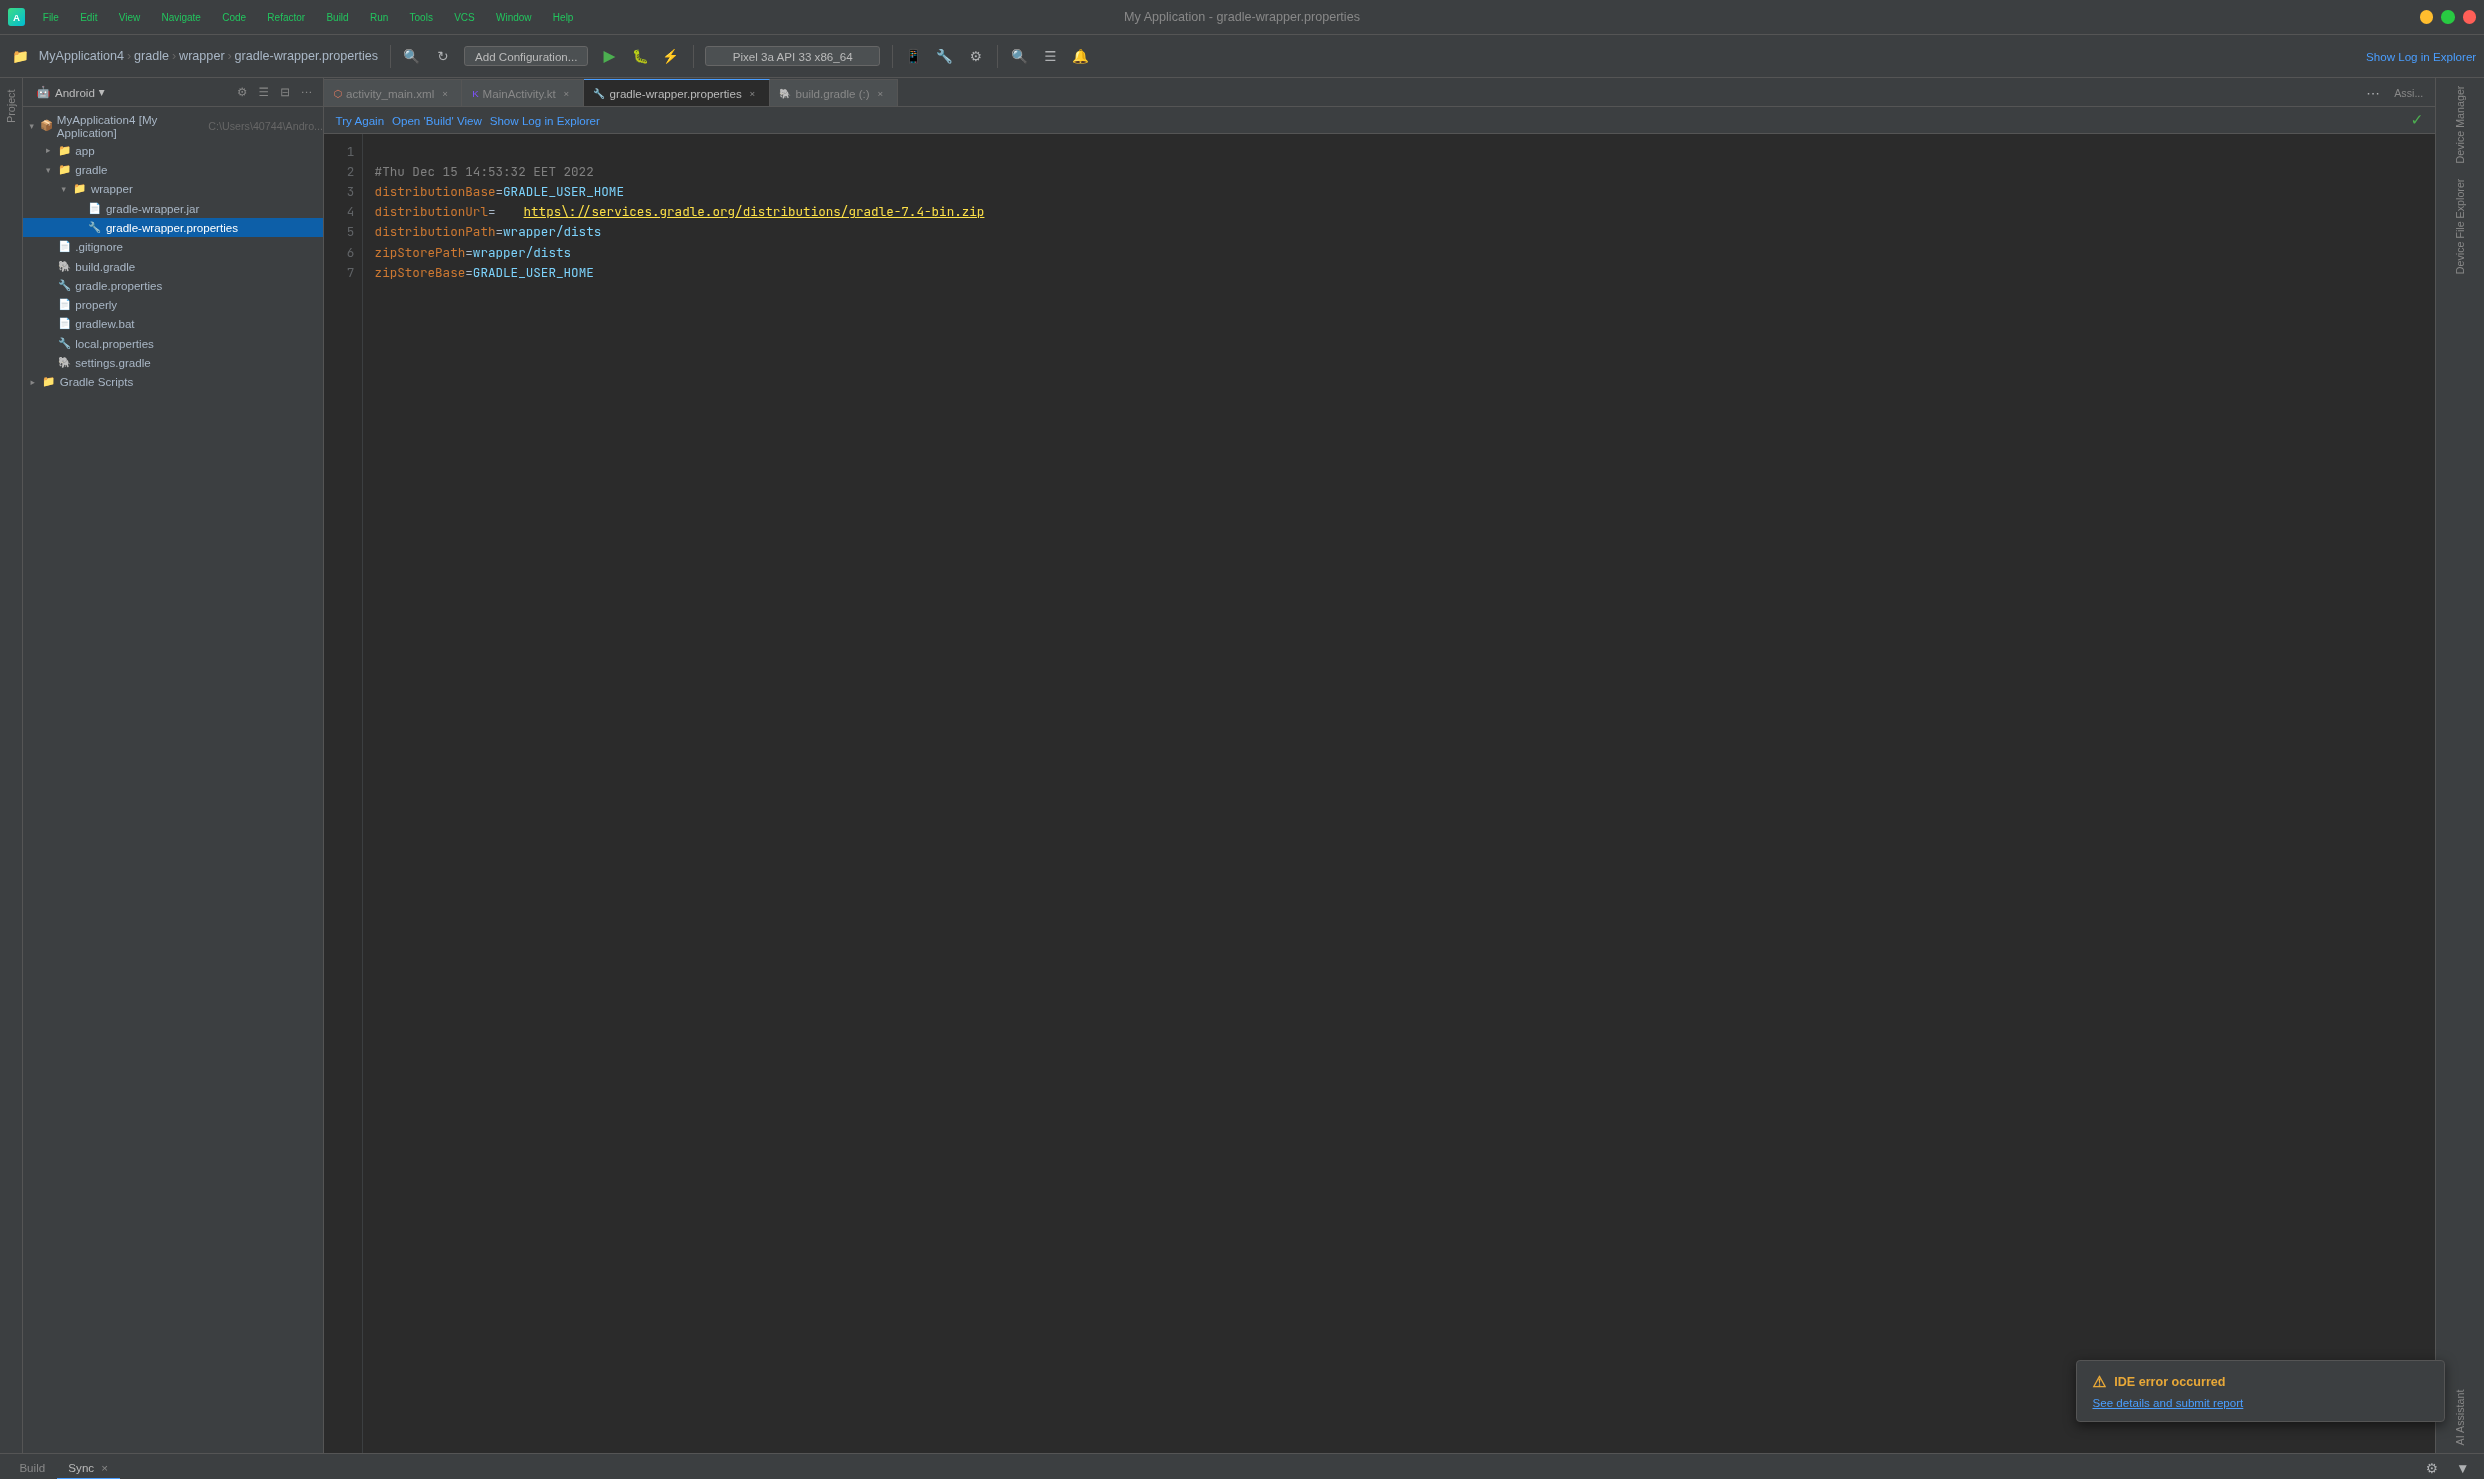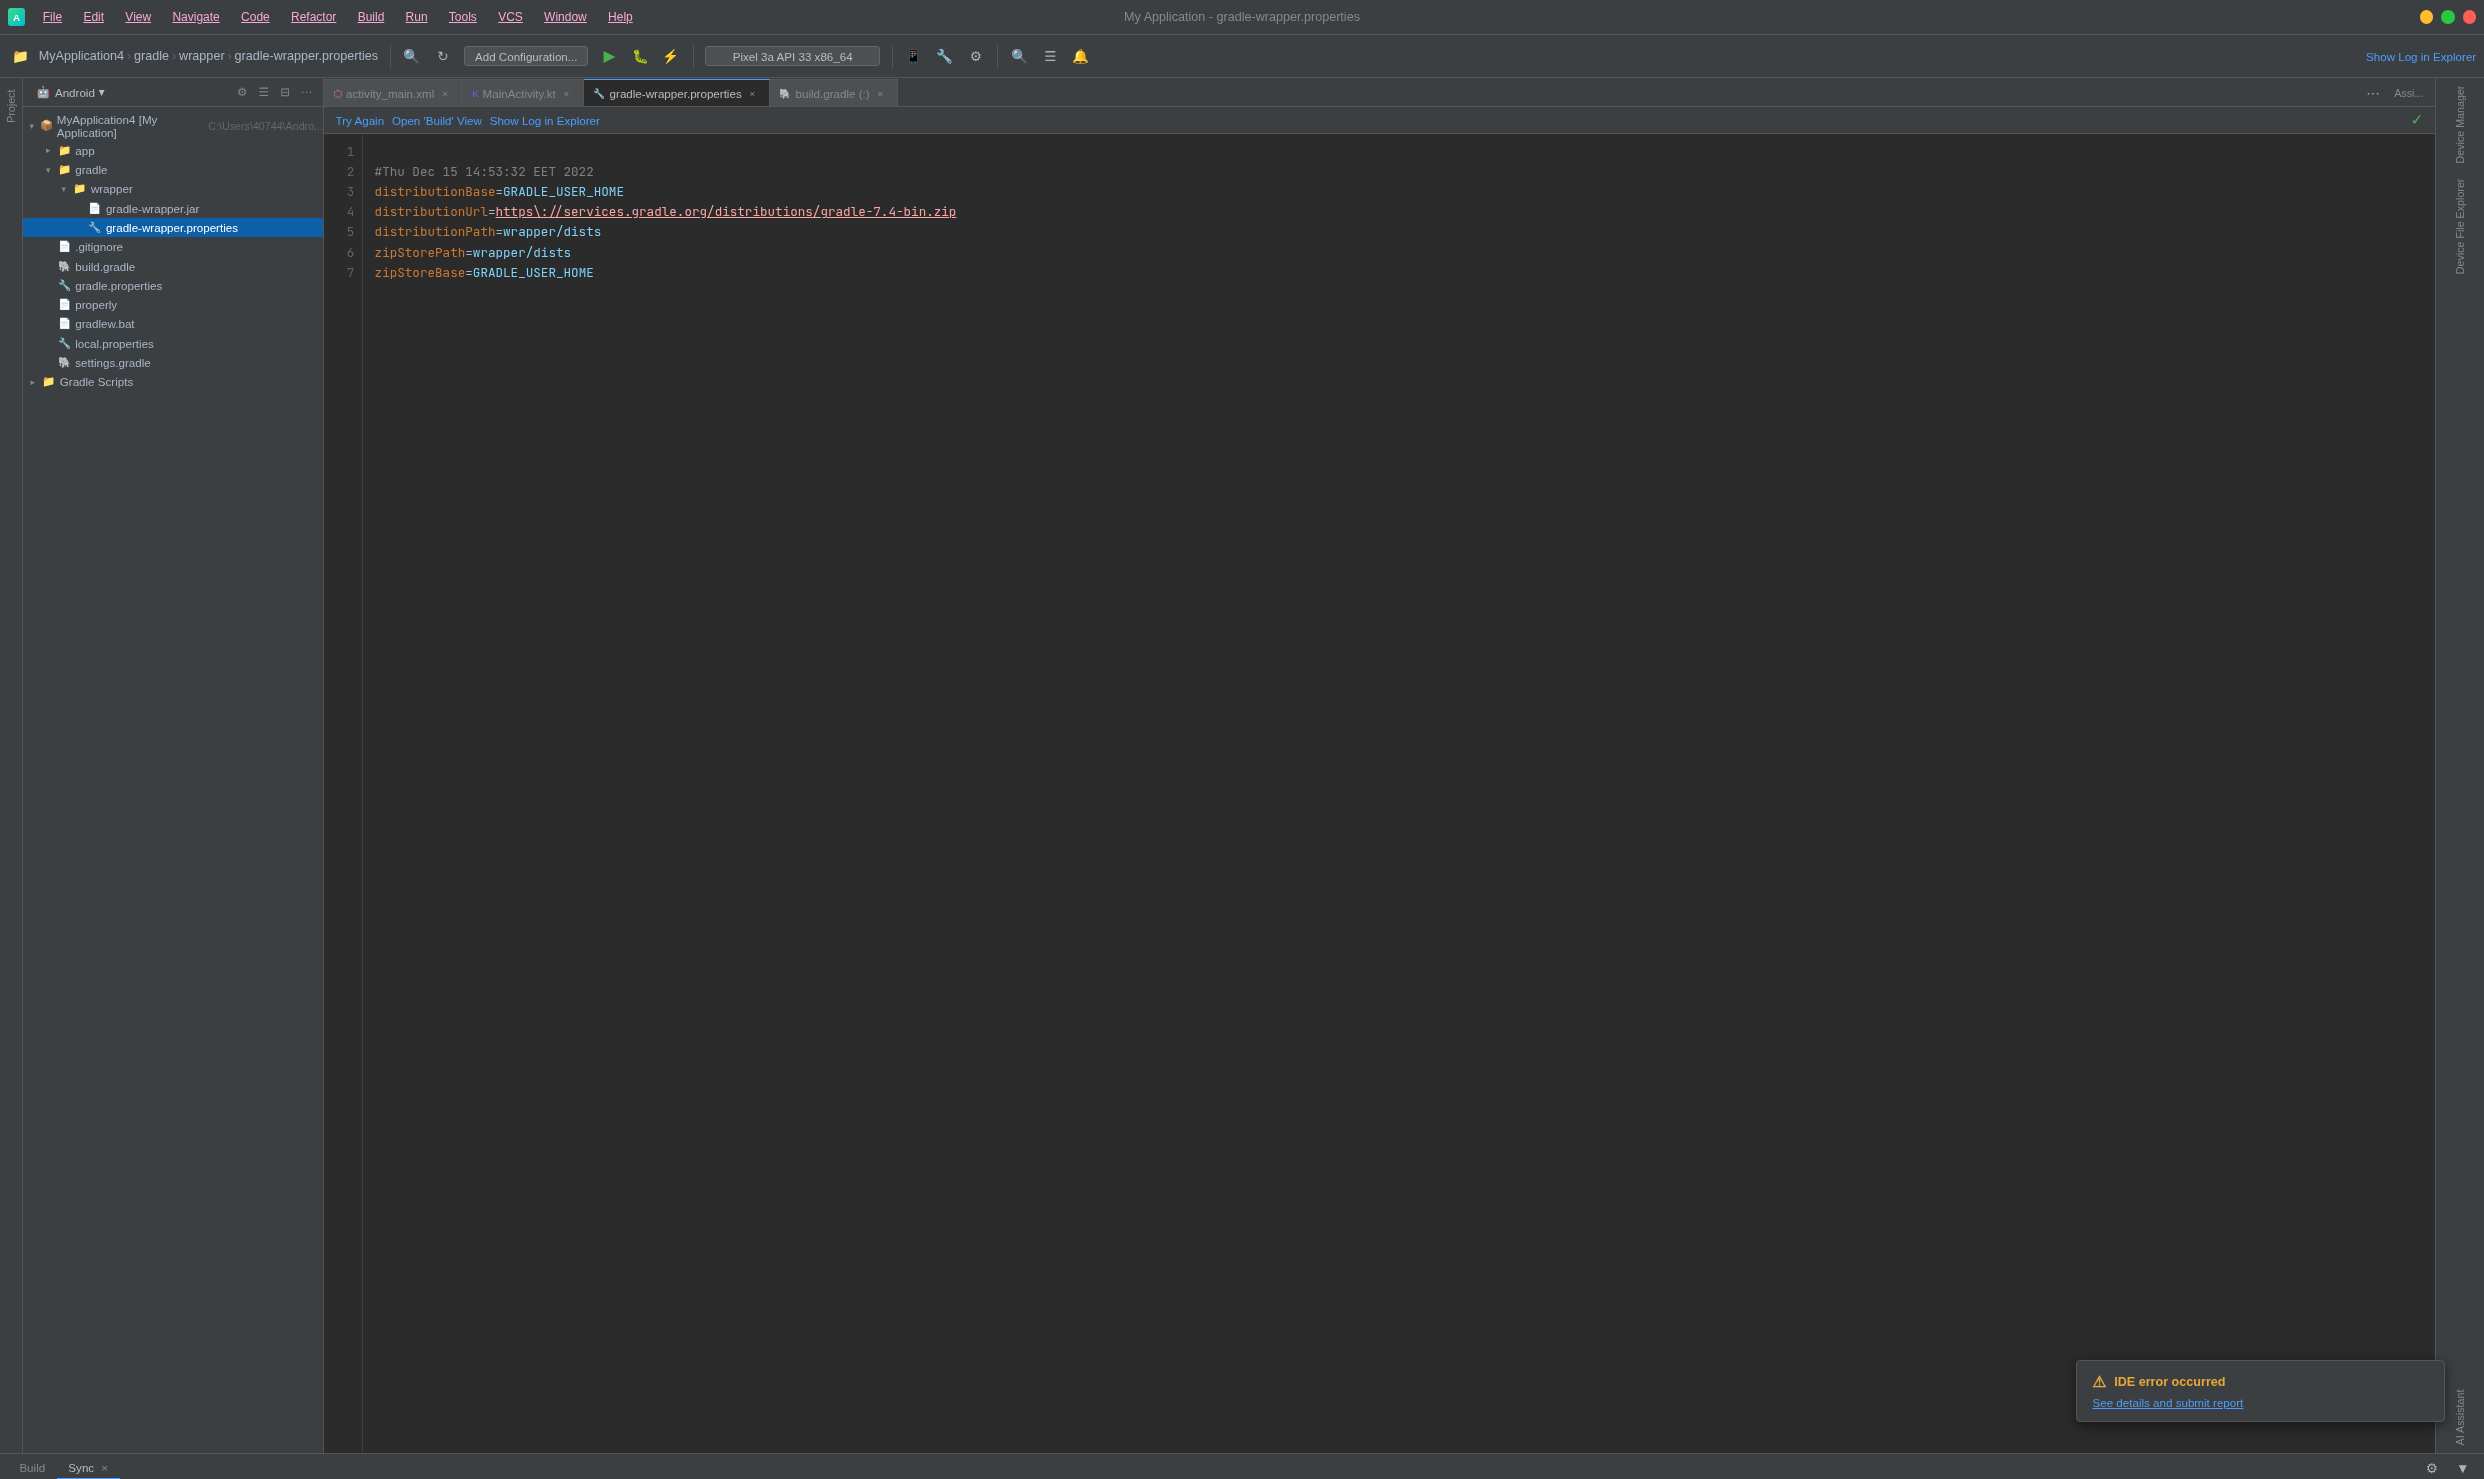--- a/index.html
+++ b/index.html
@@ -23,25 +23,24 @@
       padding: 0 7.8px;
       border-bottom: 1px solid #555;
       position: relative;
     }
     #title-bar .menu-items {
       display: flex;
       gap: 1.9px;
     }
     #title-bar .menu-item {
       padding: 3.9px 9.7px;
-      color: #f9a8d4;
+      color: #22c55e;
       cursor: pointer;
       border-radius: 2.9px;
-      font-size: 12px;
-      text-decoration: underline;
+      font-size: 10px;
     }
     #title-bar .title-center {
       position: absolute;
       left: 50%;
       transform: translateX(-50%);
       color: #888;
       font-size: 12.6px;
     }
     #title-bar .window-controls {
       margin-left: auto;
@@ -306,21 +305,21 @@
       flex: 1;
       padding: 7.8px 11.6px;
       color: #a9b7c6;
       line-height: 1.6;
       white-space: pre;
       overflow: auto;
     }
     .code-comment { color: #808080; }
     .code-key { color: #cc7832; }
     .code-value { color: #7dd3fc; }
-    .code-url { color: #fca5a5; text-decoration: underline; }
+    .code-url { color: #fde047; text-decoration: underline; margin-left: 28px; }
 
     
     #bottom-panel {
       height: 272px;
       background: #2b2b2b;
       border-top: 1px solid #555;
       display: flex;
       flex-direction: column;
     }
     #bottom-tabs {

